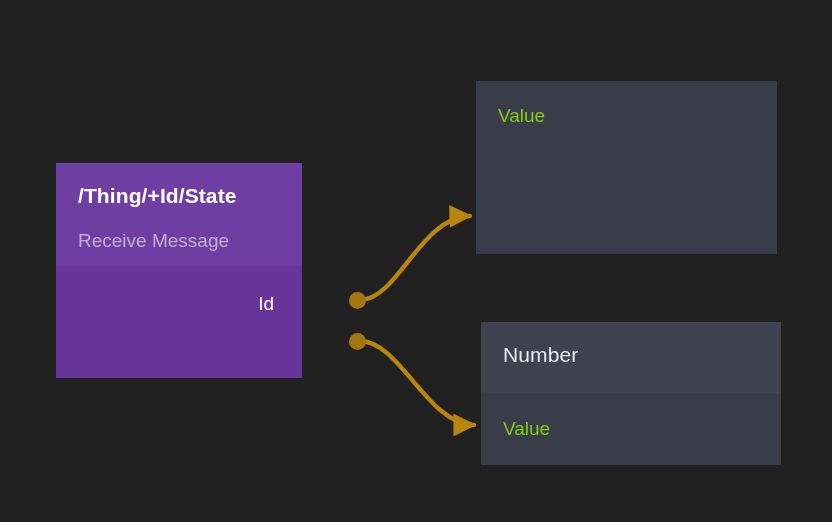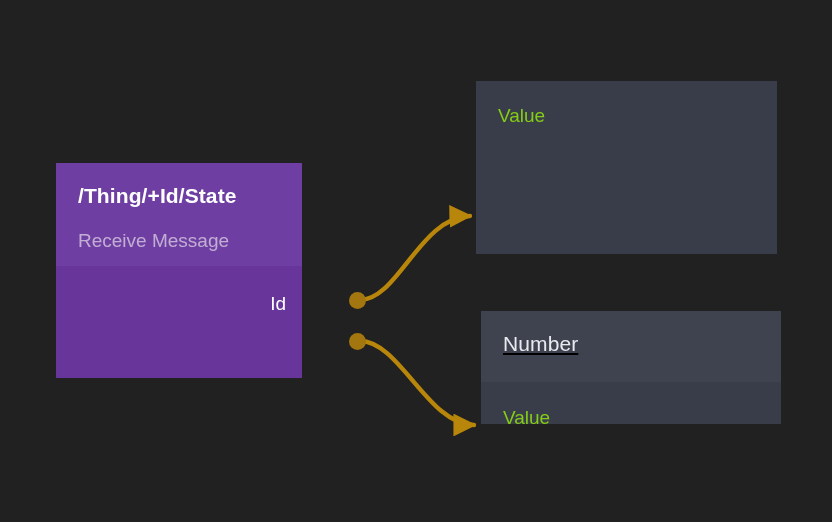--- a/index.html
+++ b/index.html
@@ -60,21 +60,21 @@
     font-weight: normal;
     line-height: 24px;
     margin-top: 20px;
   }
   .node-purple .body {
     position: relative;
     height: 112px;
   }
   .port-row {
     position: absolute;
-    right: 16px;
+    right: 28px;
     display: flex;
     align-items: center;
     justify-content: flex-start;
   }
   .port-row .port-label {
     color: #ffffff;
     font-size: 19px;
     line-height: 22px;
   }
   .port-row-id    { top: 27px; }
@@ -128,24 +128,23 @@
     width: 301px;
     height: 173px;
   }
   .node-a .hdr { height: 102px; padding: 20px 22px 0 22px; }
   .node-a .body { height: 71px; }
   .node-a .in-row { top: 24px; }
 
   
   .node-b {
     left: 481px;
-    top: 311px;
+    top: 322px;
     width: 300px;
-    height: 113px;
-    text-decoration: underline;
+    height: 143px;
   }
   .node-b .hdr { height: 71px; padding: 20px 22px 0 22px; }
   .node-b .body { height: 72px; }
   .node-b .in-row { top: 25px; }
 
   
   .port-dot {
     position: absolute;
     width: 17px;
     height: 17px;

